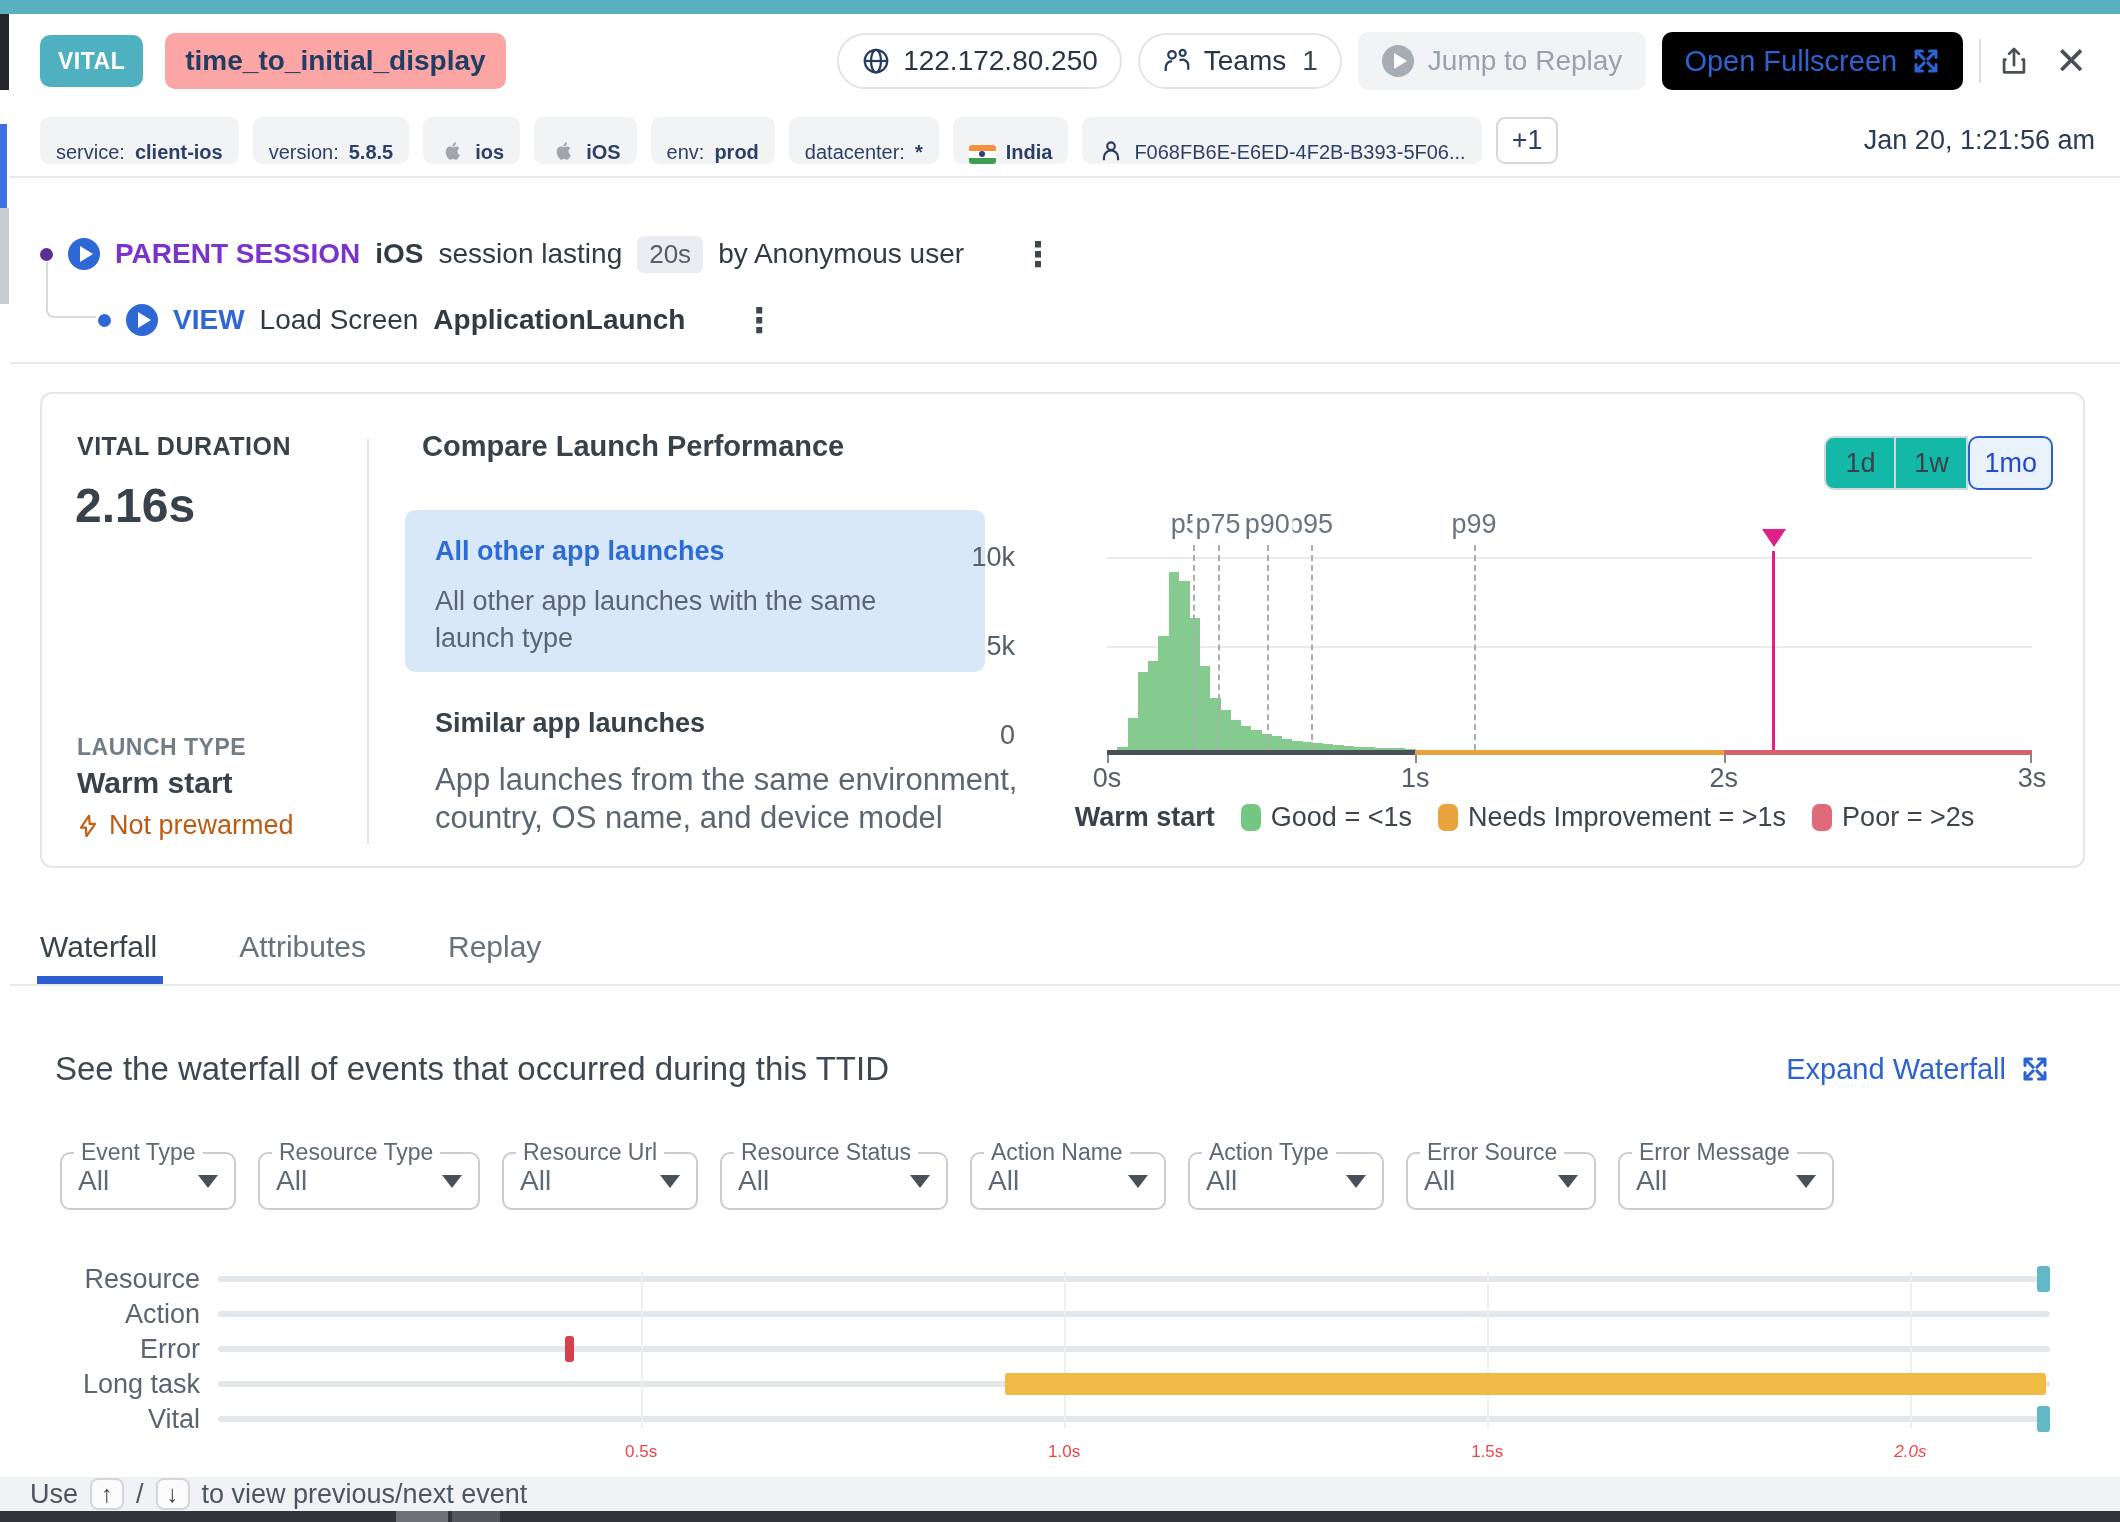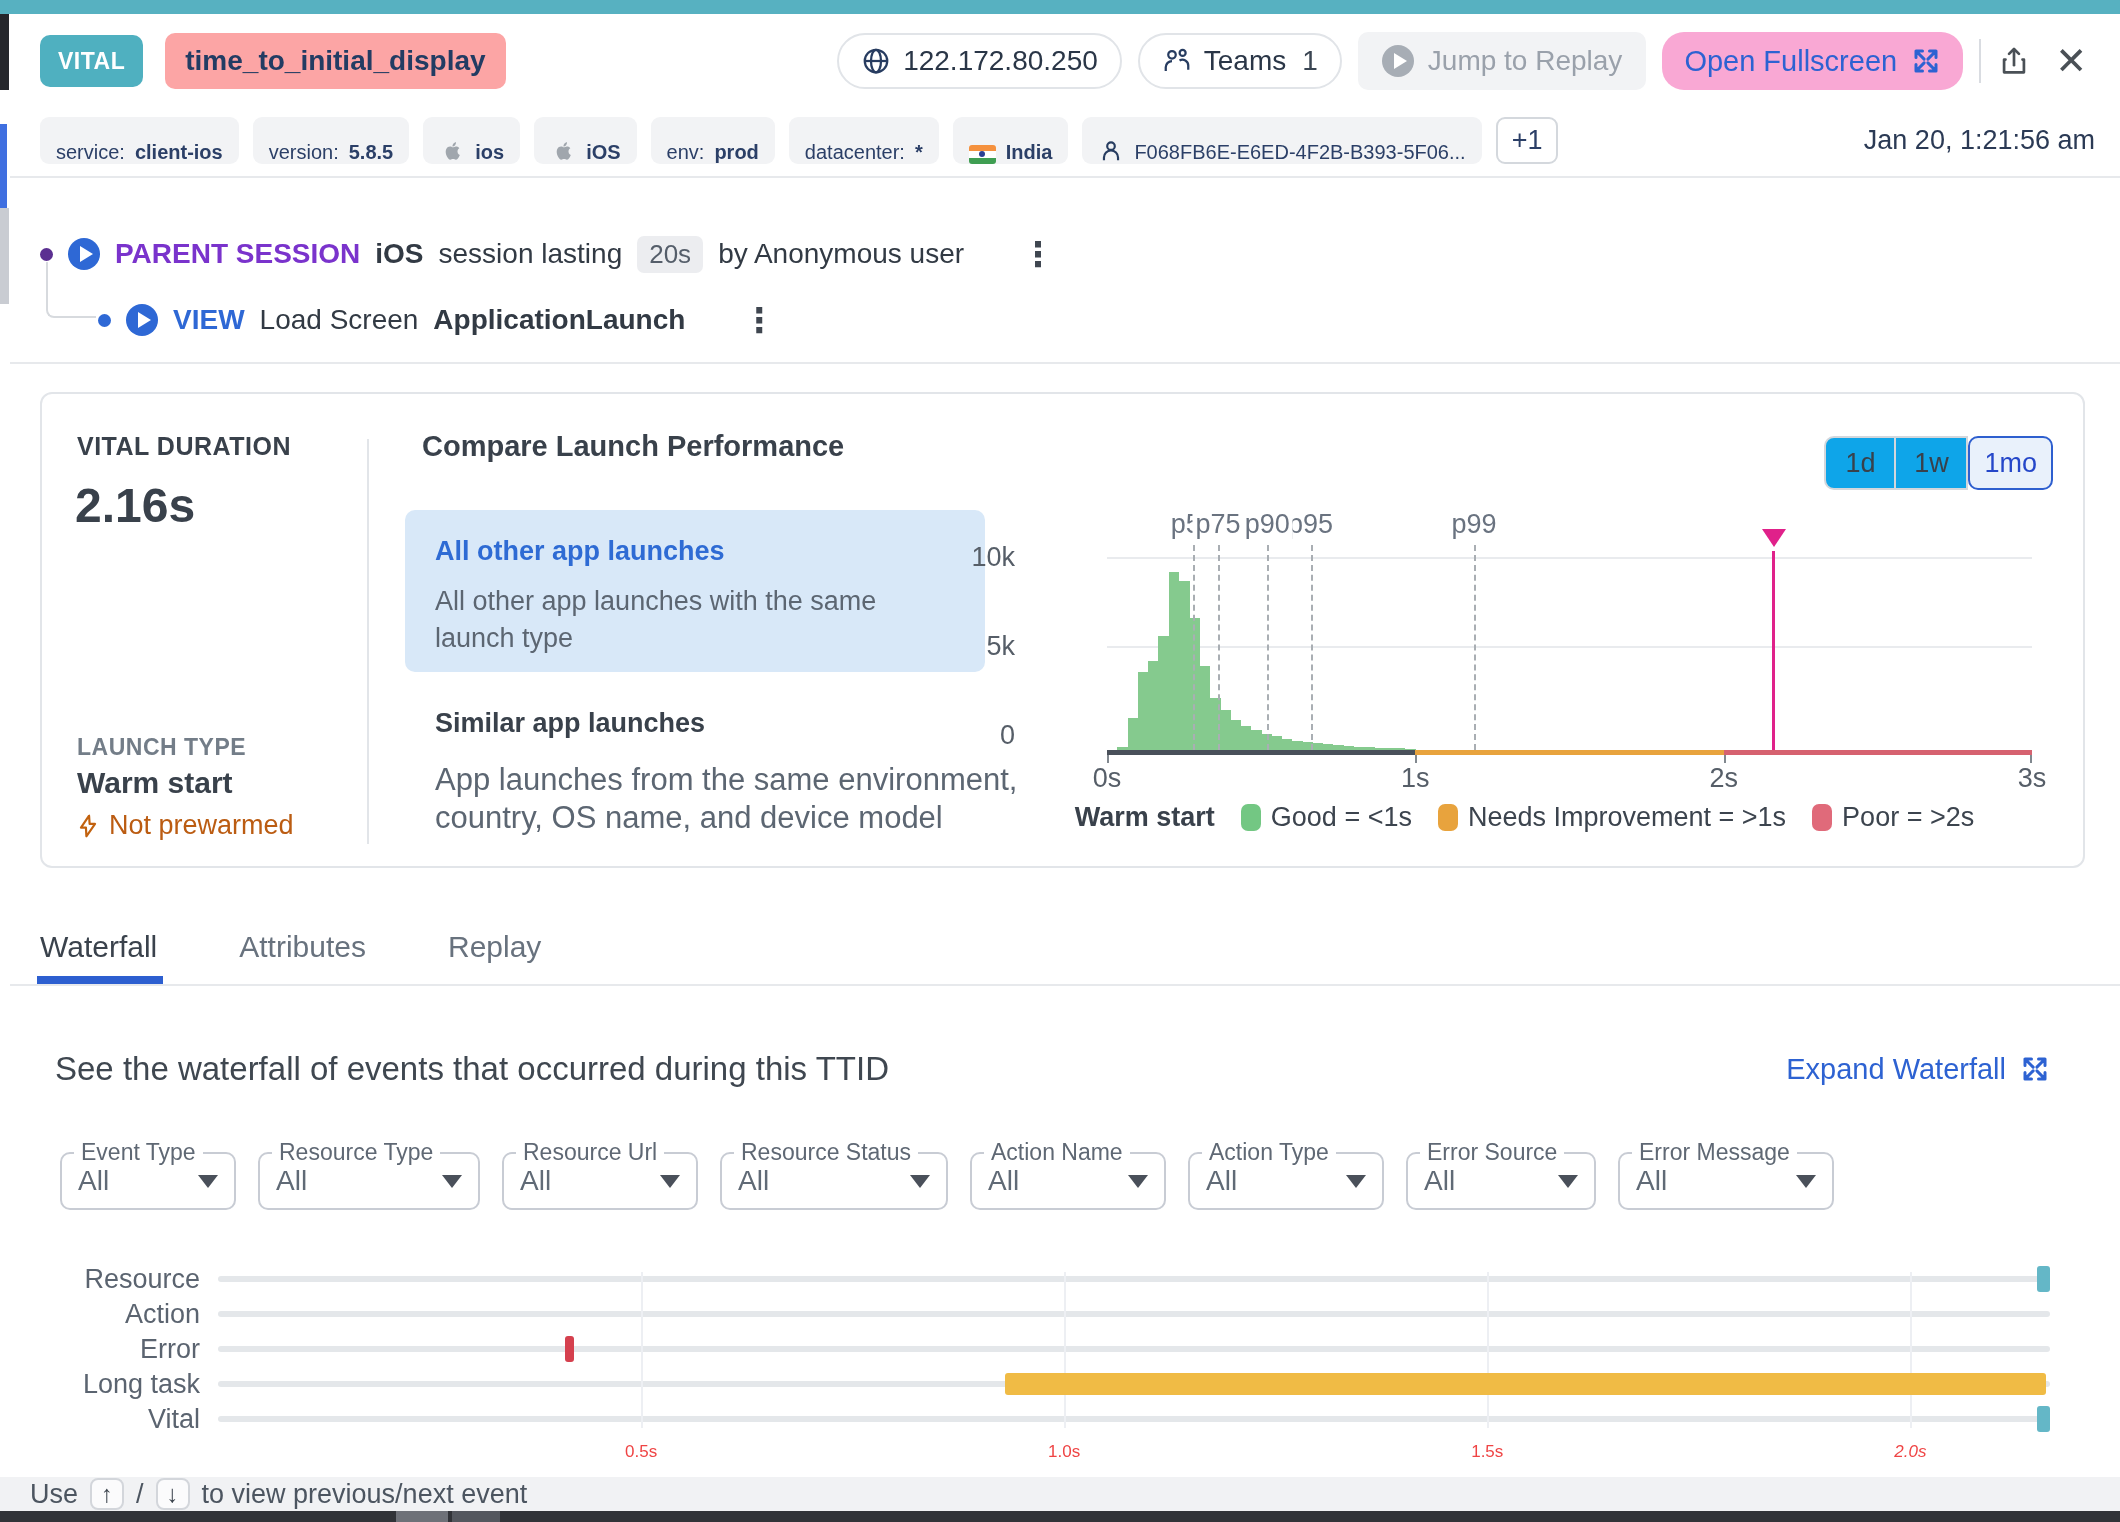--- a/index.html
+++ b/index.html
@@ -18,21 +18,21 @@
 
   
   .hrow1 { position:absolute; left:40px; top:30px; right:25px; height:62px; display:flex; align-items:center; justify-content:space-between; }
   .hleft { display:flex; align-items:center; gap:22px; }
   .hright { display:flex; align-items:center; gap:16px; }
   .badge-vital { height:52px; display:flex; align-items:center; padding:0 18px; background:#4fb0c0; color:#fff; font-size:23px; font-weight:bold; letter-spacing:.5px; border-radius:10px; }
   .title-pill { height:56px; display:flex; align-items:center; padding:0 20px; background:#fca5a5; color:#223c63; font-size:28px; font-weight:bold; border-radius:10px; }
   .round-pill { height:56px; display:flex; align-items:center; gap:12px; padding:0 22px; border:2px solid #e1e4e8; border-radius:30px; background:#fff; font-size:28px; font-weight:500; color:#2a3647; }
   .teams-count { color:#3a4552; font-weight:400; margin-left:4px; }
   .btn-replay { height:58px; display:flex; align-items:center; gap:14px; padding:0 24px; background:#f2f3f5; border-radius:10px; color:#9aa1ab; font-size:28px; font-weight:500; }
-  .btn-fullscreen { height:58px; display:flex; align-items:center; gap:14px; padding:0 22px; background:#f9a8d4; border-radius:22px; color:#2d62d2; font-size:29px; font-weight:500; }
+  .btn-fullscreen { height:58px; display:flex; align-items:center; gap:14px; padding:0 22px; background:#000000; border-radius:10px; color:#2d62d2; font-size:29px; font-weight:500; }
   .vdiv { width:2px; height:44px; background:#d9dce1; }
   .icon-close { font-size:38px; color:#4a5056; padding:0 8px; line-height:1; }
   .play-circle { width:32px; height:32px; border-radius:50%; background:#2e68d5; position:relative; flex:0 0 auto; }
   .play-circle::after { content:""; position:absolute; left:12px; top:8px; border-left:13px solid #fff; border-top:8px solid transparent; border-bottom:8px solid transparent; }
   .play-gray { background:#a7adb5; }
 
   
   .hrow2 { position:absolute; left:40px; top:116px; right:25px; height:48px; display:flex; align-items:center; gap:14px; }
   .tag { height:47px; display:flex; align-items:flex-end; gap:10px; padding:0 16px; background:#f2f3f5; border-radius:9px; font-size:20px; color:#2b3f67; white-space:nowrap; }
   .tag .tk { font-weight:400; }
@@ -67,21 +67,21 @@
   .prewarm { position:absolute; left:33px; top:416px; display:flex; align-items:center; gap:8px; font-size:27px; color:#bb5c12; }
   .card-vsep { position:absolute; left:325px; top:45px; width:2px; height:405px; background:#e2e5e9; }
   .cmp-title { position:absolute; left:380px; top:36px; font-size:29px; font-weight:bold; color:#39414b; }
   .opt-sel { position:absolute; left:363px; top:116px; width:580px; height:162px; background:#d8e8f8; border-radius:10px; padding:26px 30px; }
   .opt-sel .ot { font-size:27px; font-weight:bold; color:#2e6bd4; }
   .opt-sel .od { margin-top:16px; font-size:27px; color:#5c6672; line-height:37px; width:490px; }
   .opt-oth { position:absolute; left:393px; top:314px; width:590px; }
   .opt-oth .ot { font-size:27px; font-weight:bold; color:#39414b; }
   .opt-oth .od { margin-top:22px; font-size:31px; color:#5c6672; line-height:38px; }
   .range-group { position:absolute; right:30px; top:42px; display:flex; }
-  .range-btn { height:54px; min-width:72px; display:flex; align-items:center; justify-content:center; padding:0 14px; border:2px solid #d3d7dc; border-left-width:0; background:#0ea5e9; font-size:27px; color:#39414b; }
+  .range-btn { height:54px; min-width:72px; display:flex; align-items:center; justify-content:center; padding:0 14px; border:2px solid #d3d7dc; border-left-width:0; background:#14b8a6; font-size:27px; color:#39414b; }
   .range-btn:first-child { border-left-width:2px; border-radius:10px 0 0 10px; }
   .range-btn.sel { border:2px solid #2e5fcf; background:#e9f1fb; color:#2547c9; border-radius:10px; }
   .range-btn:last-child { border-radius:0 10px 10px 0; }
   .range-btn.sel:last-child { border-radius:10px; }
 
   
   .plot { position:absolute; left:1065px; top:163px; width:925px; height:193px; }
   .gl { position:absolute; left:0; width:925px; height:2px; background:#e9ebee; }
   .ylab { position:absolute; width:70px; text-align:right; font-size:27px; color:#565e68; }
   .hist-bar { position:absolute; bottom:0; background:#85ca8e; }

